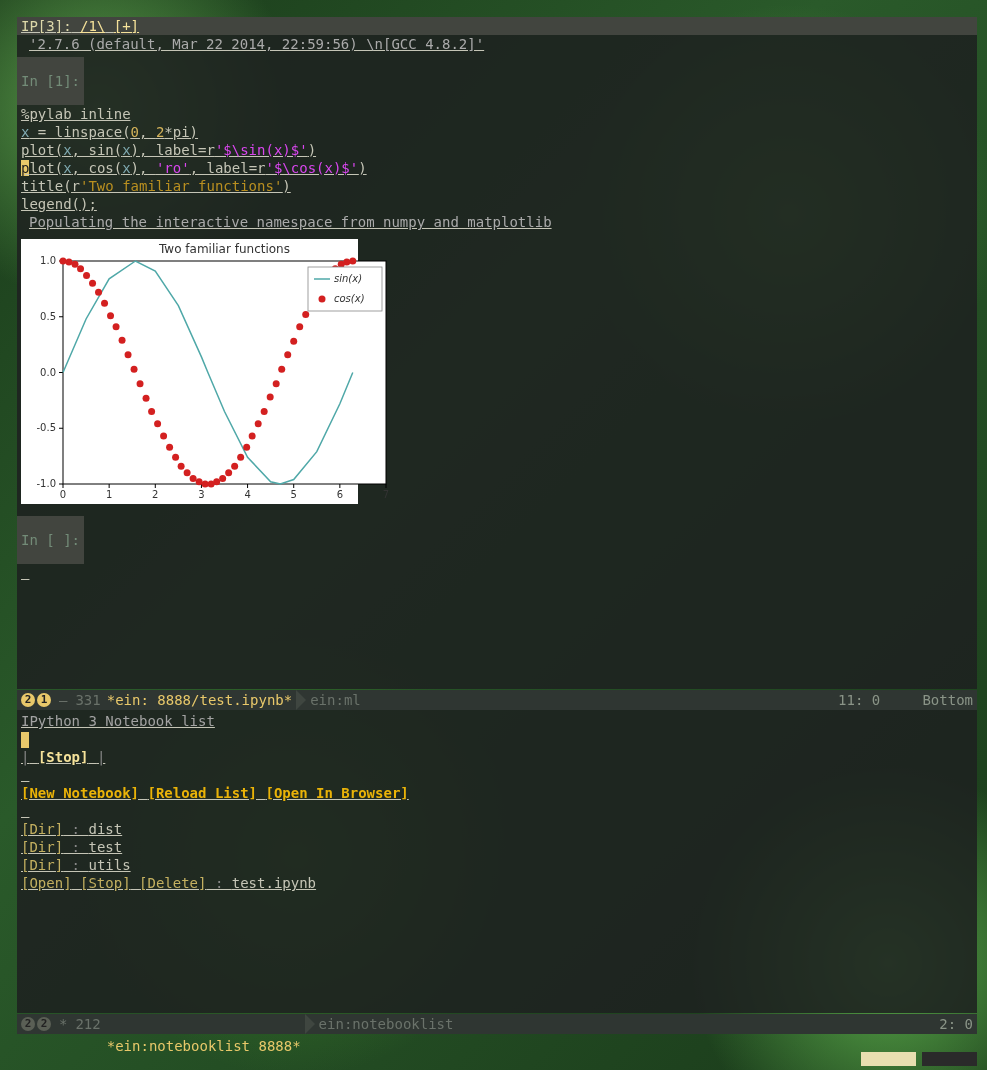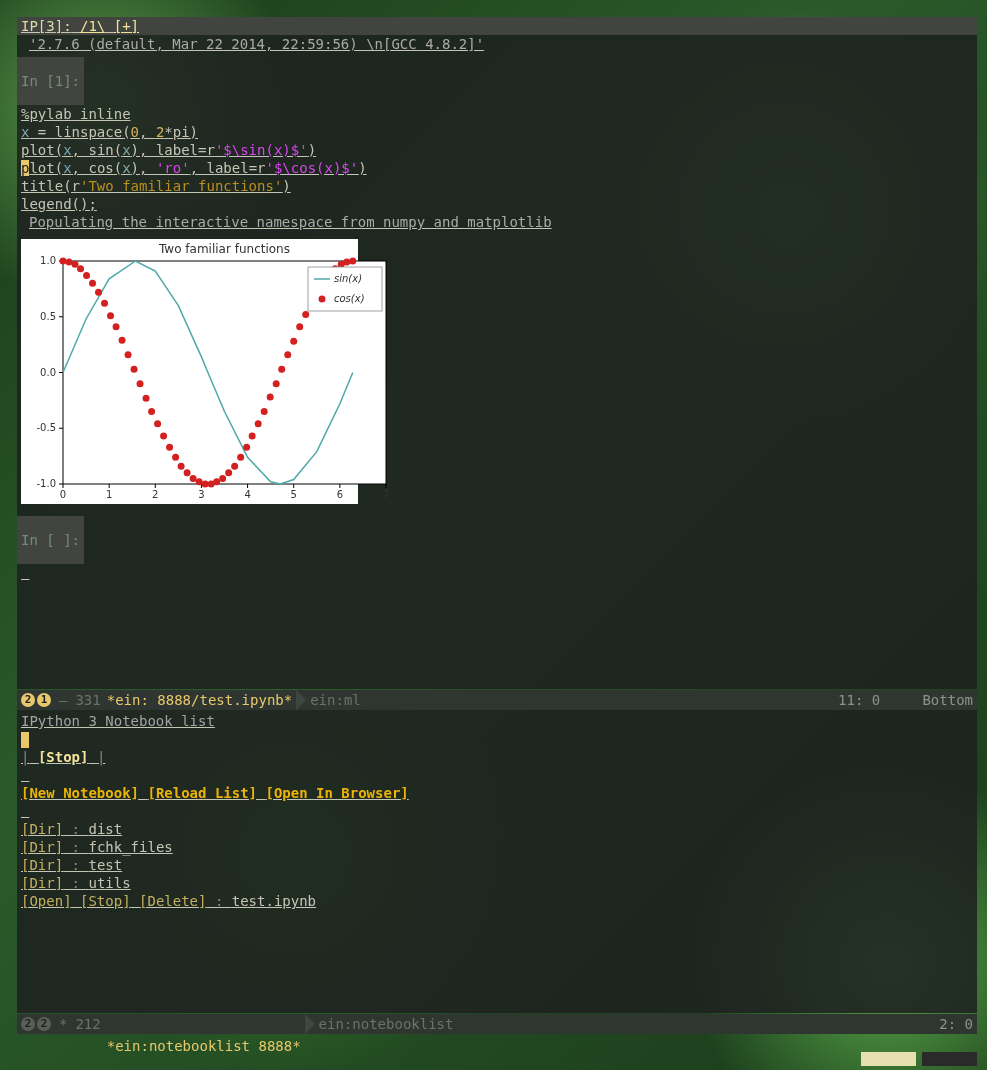--- a/index.html
+++ b/index.html
@@ -266,21 +266,20 @@
     </div>
     <div>&nbsp;</div>
     <div>
       <span class="nb-btn">[New Notebook]</span>
       <span class="nb-btn">[Reload List]</span>
       <span class="nb-btn">[Open In Browser]</span>
     </div>
     <div>&nbsp;</div>
     <div id="nb-entries">
         <div> <span class="nb-dir">[Dir]</span><span class="nb-sep"> : </span><span>dist</span></div>
-        <div> <span class="nb-dir">[Dir]</span><span class="nb-sep"> : </span><span>fchk_files</span></div>
         <div> <span class="nb-dir">[Dir]</span><span class="nb-sep"> : </span><span>test</span></div>
         <div> <span class="nb-dir">[Dir]</span><span class="nb-sep"> : </span><span>utils</span></div>
         <div> <span class="nb-dir">[Open]</span> <span class="nb-dir">[Stop]</span> <span class="nb-dir">[Delete]</span><span class="nb-sep"> : </span><span>test.ipynb</span></div>
       </div>
   </div>
 </div>
 
 <div class="modeline modeline-bottom">
   <span class="ml-badges">
     <span class="ml-badge inactive">2</span>

